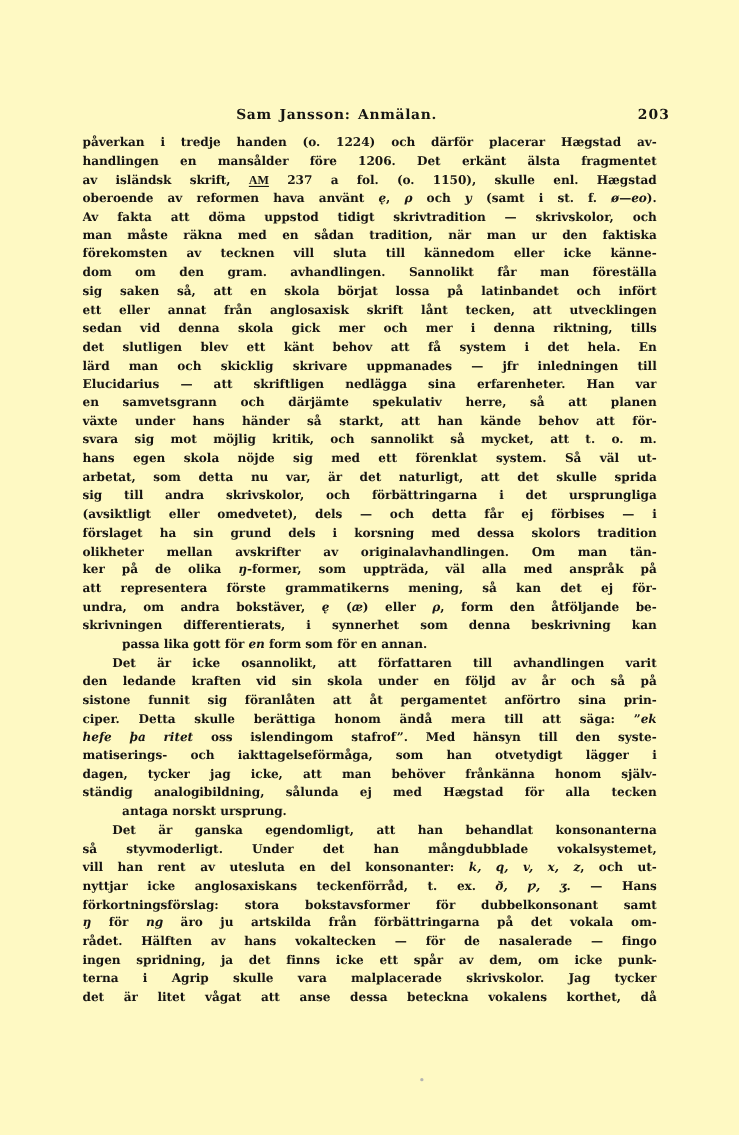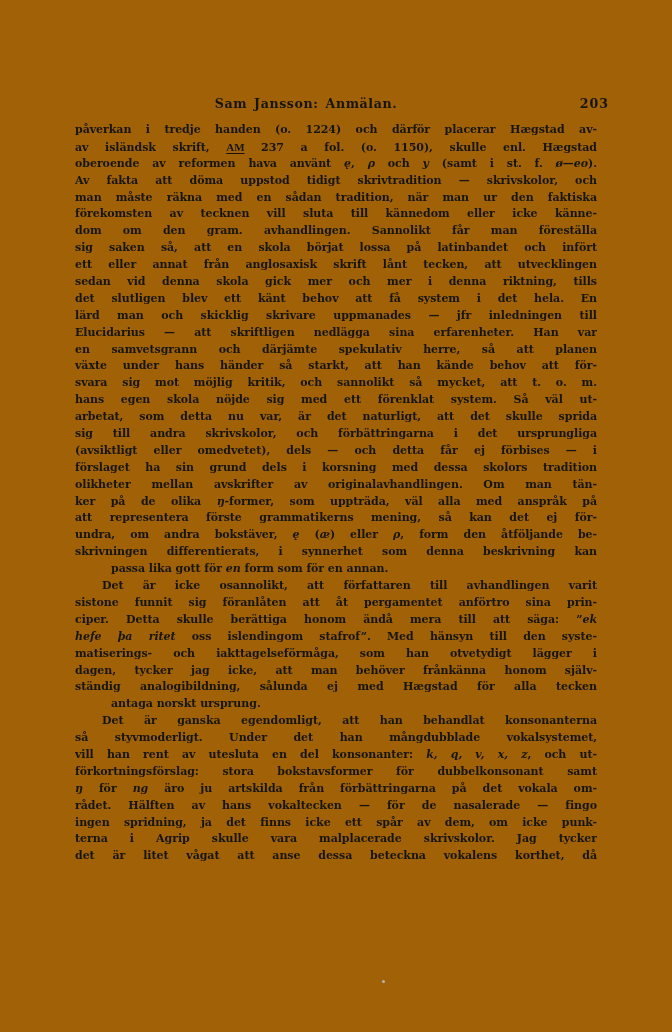--- a/index.html
+++ b/index.html
@@ -2,21 +2,21 @@
 <html><head>
 <meta charset="utf-8">
 <style>
   html,body{margin:0;padding:0;}
   body{
     width:672px;height:1032px;
     background:#ffffff;
     font-family:"DejaVu Serif","Liberation Serif",serif;
   }
   .page{
-    position:relative;width:672px;height:1032px;background:#a16207;overflow:hidden;
+    position:relative;width:672px;height:1032px;background:#fef9c3;overflow:hidden;
     color:#171513;
   }
   .running-header{
     position:absolute;top:95px;left:75px;width:522px;height:18px;
     font-size:12.6px;font-weight:bold;line-height:18px;
   }
   .running-title{
     position:absolute;left:0;right:60px;text-align:center;letter-spacing:0.6px;
     word-spacing:2px;
   }
@@ -46,20 +46,21 @@
 
 <div class="page">
   <div class="running-header">
     <div class="running-title">Sam Jansson: Anmälan.</div>
     <div class="page-number">203</div>
   </div>
 
   <div class="text-block">
       <div class="para">
         <div class="line"><span>påverkan i tredje handen (o. 1224) och därför placerar Hægstad av-</span></div>
+        <div class="line"><span>handlingen en mansålder före 1206. Det erkänt älsta fragmentet</span></div>
         <div class="line"><span>av isländsk skrift, </span><span class="u">AM</span><span> 237 a fol. (o. 1150), skulle enl. Hægstad</span></div>
         <div class="line"><span>oberoende av reformen hava använt </span><span class="bi">ę</span><span>, </span><span class="bi">ρ</span><span> och </span><span class="bi">y</span><span> (samt i st. f. </span><span class="bi">ø</span><span>—</span><span class="bi">eo</span><span>).</span></div>
         <div class="line"><span>Av fakta att döma uppstod tidigt skrivtradition — skrivskolor, och</span></div>
         <div class="line"><span>man måste räkna med en sådan tradition, när man ur den faktiska</span></div>
         <div class="line"><span>förekomsten av tecknen vill sluta till kännedom eller icke känne-</span></div>
         <div class="line"><span>dom om den gram. avhandlingen. Sannolikt får man föreställa</span></div>
         <div class="line"><span>sig saken så, att en skola börjat lossa på latinbandet och infört</span></div>
         <div class="line"><span>ett eller annat från anglosaxisk skrift lånt tecken, att utvecklingen</span></div>
         <div class="line"><span>sedan vid denna skola gick mer och mer i denna riktning, tills</span></div>
         <div class="line"><span>det slutligen blev ett känt behov att få system i det hela. En</span></div>
@@ -75,32 +76,34 @@
         <div class="line"><span>förslaget ha sin grund dels i korsning med dessa skolors tradition</span></div>
         <div class="line"><span>olikheter mellan avskrifter av originalavhandlingen. Om man tän-</span></div>
         <div class="line"><span>ker på de olika </span><span class="bi">ŋ</span><span>-former, som uppträda, väl alla med anspråk på</span></div>
         <div class="line"><span>att representera förste grammatikerns mening, så kan det ej för-</span></div>
         <div class="line"><span>undra, om andra bokstäver, </span><span class="bi">ę</span><span> (</span><span class="bi">æ</span><span>) eller </span><span class="bi">ρ</span><span>, form den åtföljande be-</span></div>
         <div class="line"><span>skrivningen differentierats, i synnerhet som denna beskrivning kan</span></div>
         <div class="line endline"><span>passa lika gott för </span><span class="bi">en</span><span> form som för en annan.</span></div>
       </div>
       <div class="para">
         <div class="line indent"><span>Det är icke osannolikt, att författaren till avhandlingen varit</span></div>
+        <div class="line"><span>den ledande kraften vid sin skola under en följd av år och så på</span></div>
         <div class="line"><span>sistone funnit sig föranlåten att åt pergamentet anförtro sina prin-</span></div>
         <div class="line"><span>ciper. Detta skulle berättiga honom ändå mera till att säga: ”</span><span class="bi">ek</span></div>
         <div class="line"><span class="bi">hefe þa ritet</span><span> oss islendingom stafrof”. Med hänsyn till den syste-</span></div>
         <div class="line"><span>matiserings- och iakttagelseförmåga, som han otvetydigt lägger i</span></div>
         <div class="line"><span>dagen, tycker jag icke, att man behöver frånkänna honom själv-</span></div>
         <div class="line"><span>ständig analogibildning, sålunda ej med Hægstad för alla tecken</span></div>
         <div class="line endline"><span>antaga norskt ursprung.</span></div>
       </div>
       <div class="para">
         <div class="line indent"><span>Det är ganska egendomligt, att han behandlat konsonanterna</span></div>
         <div class="line"><span>så styvmoderligt. Under det han mångdubblade vokalsystemet,</span></div>
         <div class="line"><span>vill han rent av utesluta en del konsonanter: </span><span class="bi">k, q, v, x, z</span><span>, och ut-</span></div>
+        <div class="line"><span>nyttjar icke anglosaxiskans teckenförråd, t. ex. </span><span class="bi">ð, ƿ, ʒ</span><span>. — Hans</span></div>
         <div class="line"><span>förkortningsförslag: stora bokstavsformer för dubbelkonsonant samt</span></div>
         <div class="line"><span class="bi">ŋ</span><span> för </span><span class="bi">ng</span><span> äro ju artskilda från förbättringarna på det vokala om-</span></div>
         <div class="line"><span>rådet. Hälften av hans vokaltecken — för de nasalerade — fingo</span></div>
         <div class="line"><span>ingen spridning, ja det finns icke ett spår av dem, om icke punk-</span></div>
         <div class="line"><span>terna i Agrip skulle vara malplacerade skrivskolor. Jag tycker</span></div>
         <div class="line"><span>det är litet vågat att anse dessa beteckna vokalens korthet, då</span></div>
       </div>
     </div>
 
   <div class="speck"></div>

